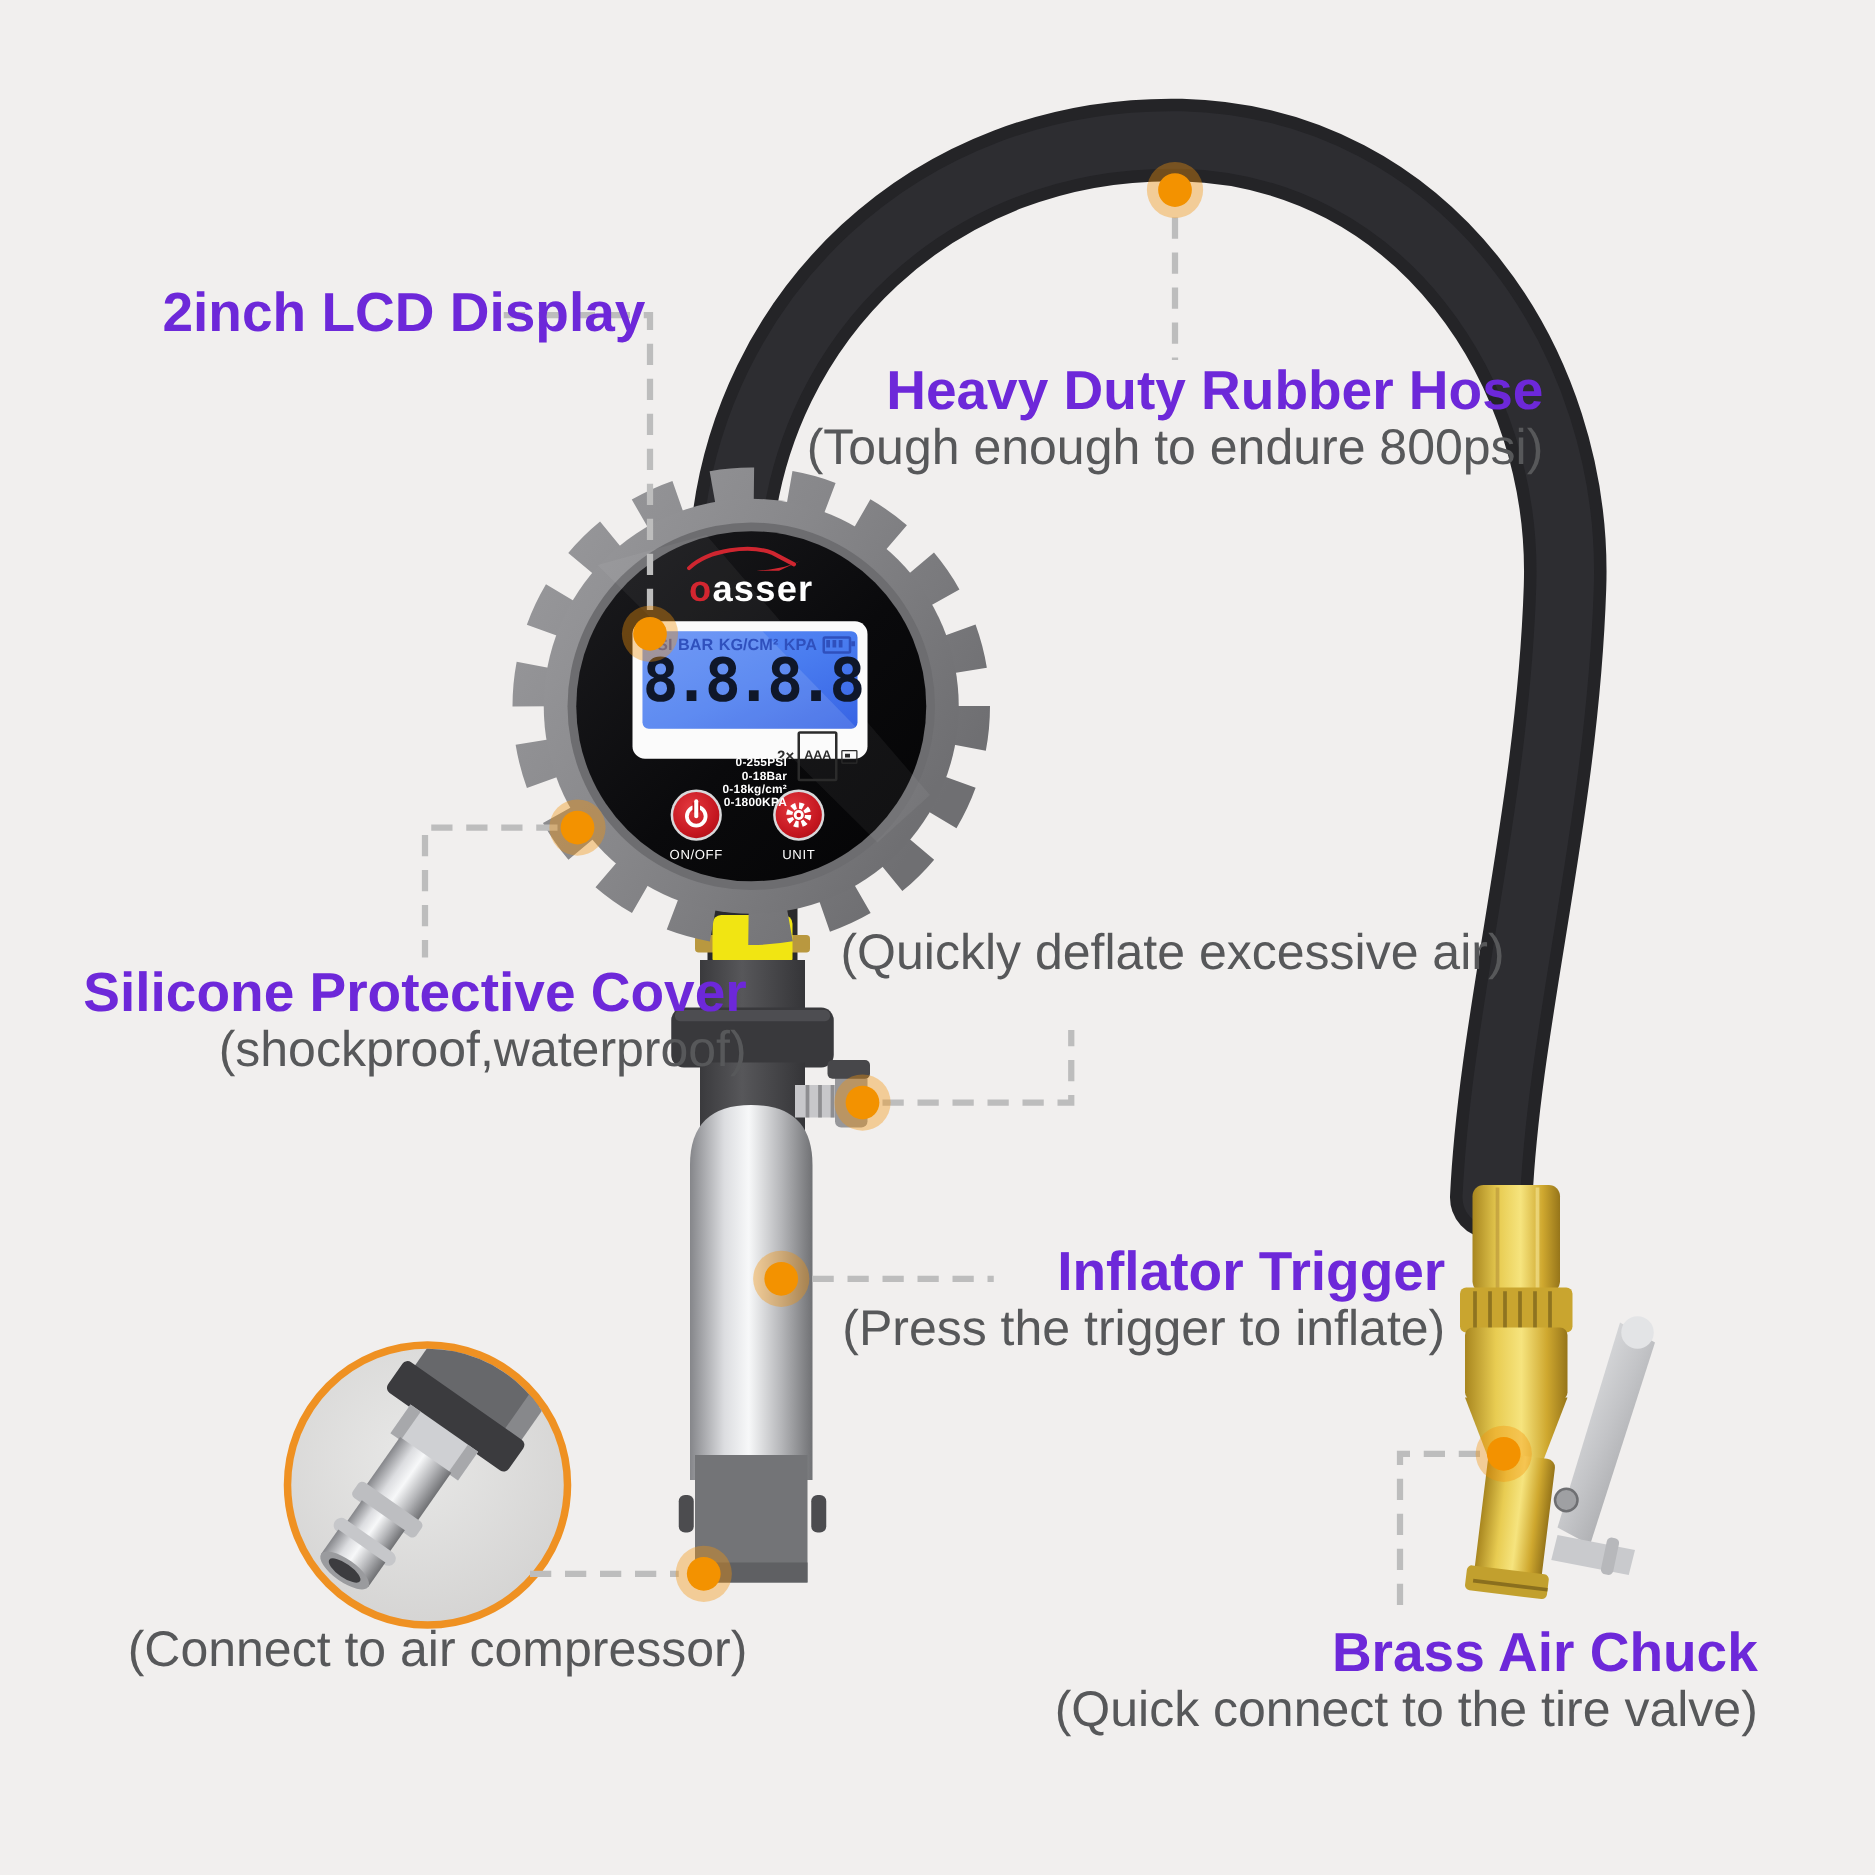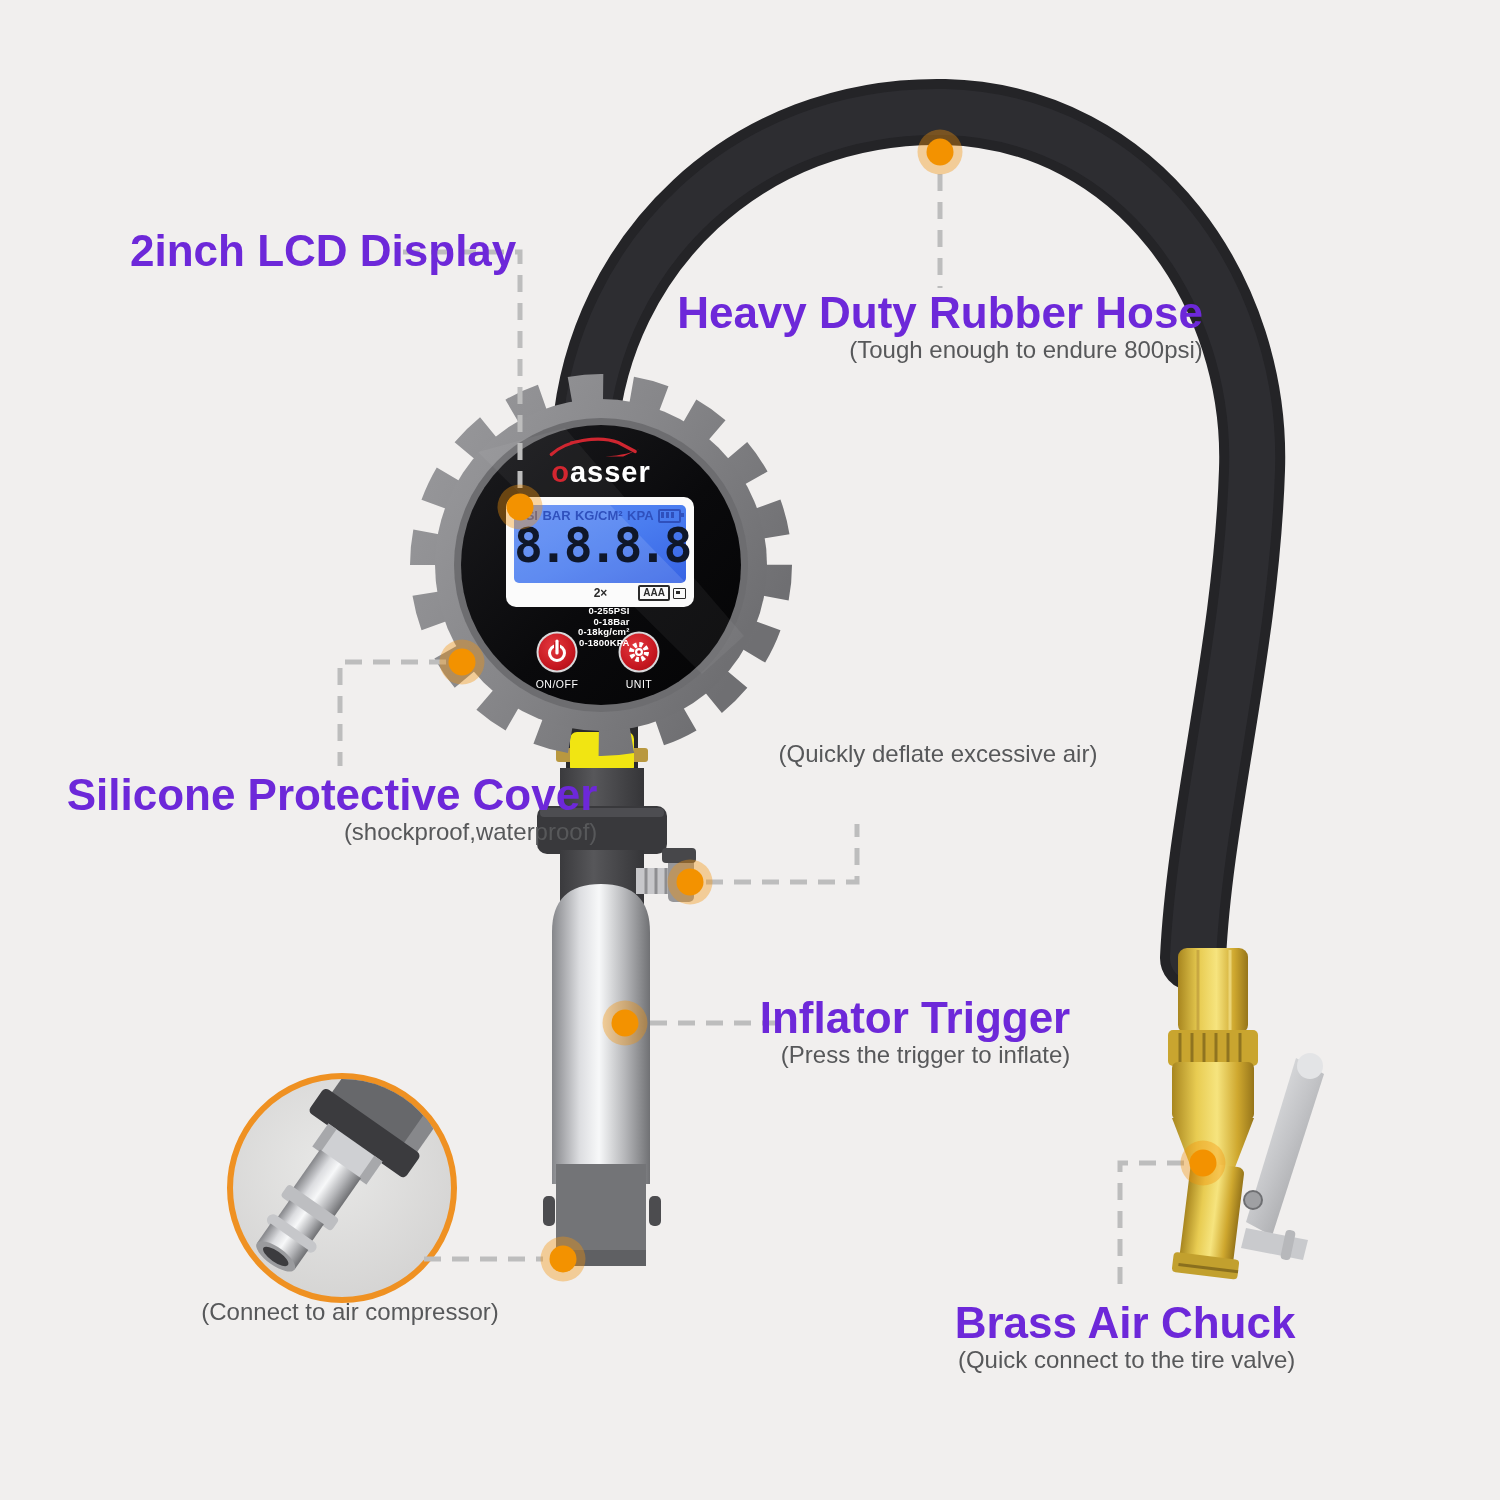--- a/index.html
+++ b/index.html
@@ -6,21 +6,21 @@
   .stage{
     position:relative;width:1500px;height:1500px;margin:0 auto;
     background:#f1efee;overflow:hidden;
     font-family:"Liberation Sans",sans-serif;
   }
   .stage svg.art{position:absolute;left:0;top:0;z-index:1;}
   
   .callout{position:absolute;z-index:2;text-align:right;transform:translateX(-50%);line-height:1.08;white-space:nowrap;}
   .callout.left-align{transform:none;text-align:left;}
   .c-title{font-size:44px;font-weight:700;color:#6d28d9;}
-  .c-sub{font-size:24px;font-weight:400;color:#57585a;}
+  .c-sub{font-size:40px;font-weight:400;color:#57585a;}
   
   .dot{position:absolute;z-index:3;width:27px;height:27px;border-radius:50%;
        background:#f39200;transform:translate(-50%,-50%);
        box-shadow:0 0 0 9px rgba(244,146,10,0.38);}
   
   .logo{position:absolute;z-index:2;left:601px;top:472px;transform:translate(-50%,-50%);text-align:right;}
   .logo .brand{font-size:29px;font-weight:700;color:#ffffff;letter-spacing:1px;position:relative;}
   .logo .brand::first-letter{color:#d32630;}
   .logo .car{position:absolute;left:-6px;top:-22px;}
   .lcd-units{position:absolute;z-index:2;left:517px;top:508px;width:164px;display:flex;
@@ -30,21 +30,21 @@
   .batt::after{content:"";position:absolute;right:-5px;top:2px;width:3px;height:4px;background:#2f50bd;}
   .batt i{position:absolute;top:1px;width:3px;height:6px;background:#2f50bd;}
   .batt i:nth-child(1){left:1px}.batt i:nth-child(2){left:6px}.batt i:nth-child(3){left:11px}
   .lcd-digits{position:absolute;z-index:2;left:514px;top:517px;width:172px;text-align:center;
               font-family:"DejaVu Sans Mono",monospace;font-weight:700;font-size:48px;
               color:#0f172a;letter-spacing:-4px;}
   .lcd-batt{position:absolute;z-index:2;left:512px;top:585px;width:174px;text-align:right;
             font-size:12px;font-weight:700;color:#2b2b2b;display:flex;justify-content:flex-end;
             align-items:center;gap:3px;}
   .aaa-box{display:inline-block;border:2px solid #2b2b2b;border-radius:2px;font-size:10px;
-           line-height:12px;padding:0 3px;margin-left:28px;}
+           line-height:12px;padding:12px 3px;}
   .mini-batt{display:inline-block;width:11px;height:9px;border:1.5px solid #2b2b2b;border-radius:1px;position:relative;}
   .mini-batt::after{content:"";position:absolute;left:2px;top:2px;width:4px;height:3px;background:#2b2b2b;}
   .range-block{position:absolute;z-index:2;left:578px;top:606px;font-size:9.5px;font-weight:700;
                color:#ffffff;line-height:10.5px;text-align:right;letter-spacing:0.2px;}
   .btn-label{position:absolute;z-index:2;transform:translateX(-50%);font-size:10.5px;
              color:#ffffff;font-weight:400;letter-spacing:0.5px;}
 </style>
 </head>
 <body>
 

